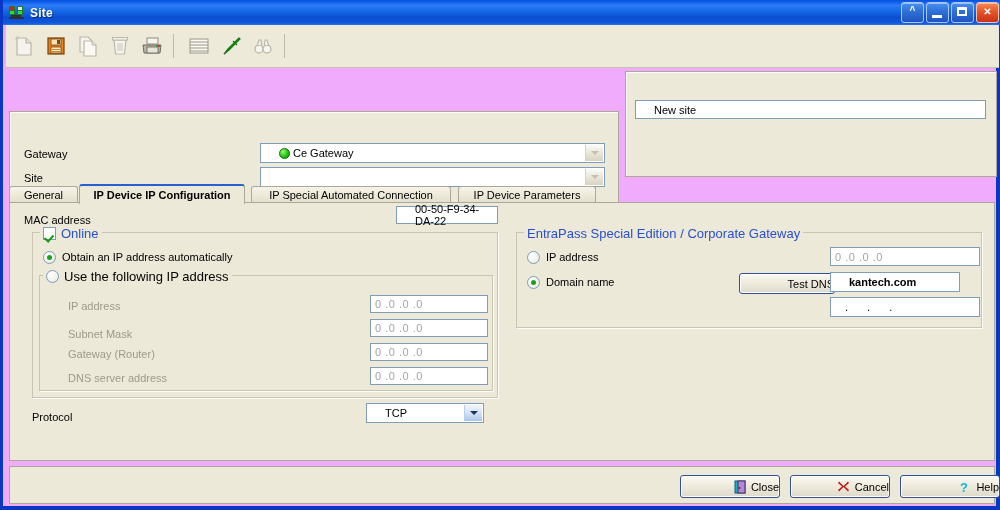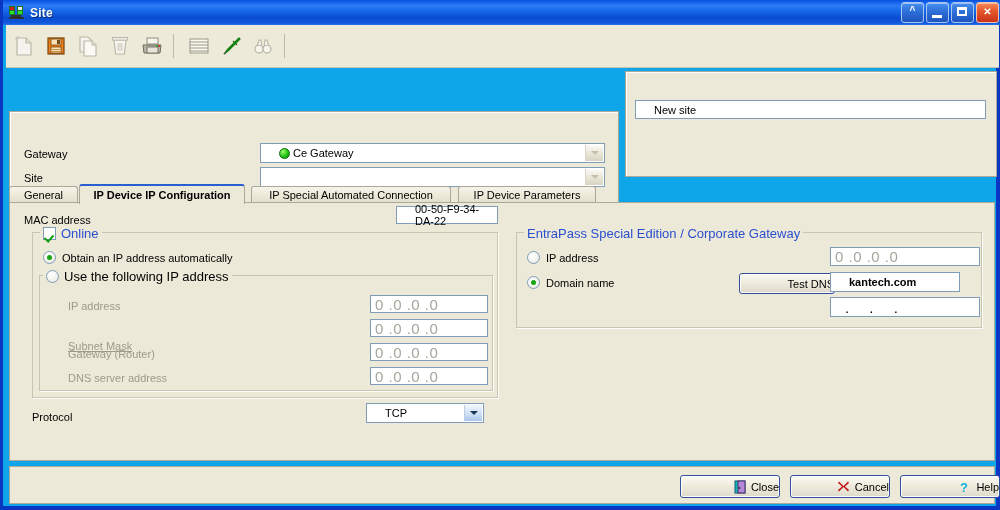--- a/index.html
+++ b/index.html
@@ -4,21 +4,21 @@
 <style>
   html,body{margin:0;padding:0;}
   body{
     width:1000px;height:510px;overflow:hidden;
     font-family:"Liberation Sans", sans-serif;
     font-size:11px;
     background:#0A36C4;
   }
   .window{
     position:absolute;left:0;top:0;width:1000px;height:510px;
-    background:#0ea5e9;
+    background:#f0abfc;
     box-sizing:border-box;
     border-left:3px solid #0A36C4;
     border-right:4px solid #0A36C4;
     border-bottom:4px solid #0A36C4;
   }
   
   .titlebar{
     position:absolute;left:0;top:0;width:1000px;height:25px;
     background:linear-gradient(to bottom,#0A4FD6 0%,#1060EE 8%,#2C7BF5 22%,#1567E8 45%,#0A4DD0 70%,#1058DC 92%,#2A74EE 100%);
     display:flex;align-items:center;
@@ -152,25 +152,25 @@
     background:#17A513;
   }
   .check{
     width:13px;height:13px;background:#fff;border:1px solid #7F9DB9;
     box-sizing:border-box;position:relative;display:inline-block;flex:0 0 auto;
   }
   .check.on::after{
     content:"";position:absolute;left:2px;top:5px;width:4px;height:7px;
     border:solid #149B10;border-width:0 2px 2px 0;transform:rotate(42deg);
   }
-  .ctl-row{position:absolute;display:flex;align-items:center;gap:6px;font-size:11px;}
+  .ctl-row{position:absolute;display:flex;gap:6px;font-size:11px;}
   .dim{color:#9D9A8C;}
   .ipfield{
     position:absolute;background:#fff;border:1px solid #7F9DB9;box-sizing:border-box;
-    font-size:15px;display:flex;align-items:center;padding-left:4px;letter-spacing:0.5px;
+    font-size:11px;display:flex;align-items:center;padding-left:4px;letter-spacing:0.5px;
   }
   .ipfield.dimtext{color:#A8A59A;}
   .btn{
     position:absolute;box-sizing:border-box;
     background:linear-gradient(to bottom,#FBFAF4,#EFECDE 45%,#DEDACB);
     border:1px solid #33519B;border-radius:3px;
     display:flex;align-items:center;justify-content:flex-end;gap:5px;
     font-size:11px;color:#000;cursor:pointer;
     box-shadow:inset 0 0 0 1px #fff;
     margin-left:14px;
@@ -347,21 +347,21 @@
         <div class="group-title" style="left:3px;display:flex;align-items:center;gap:5px;">
           <span class="radio"></span>
           <span>Use the following IP address</span>
         </div>
 
         <div class="lbl dim" style="left:28px;top:24px;">IP address</div>
         <div class="ipfield dimtext" style="left:330px;top:19px;width:118px;height:18px;">
           <span>0  .0  .0  .0</span>
         </div>
 
-        <div class="lbl dim" style="left:28px;top:64px;text-decoration:underline;">Subnet Mask</div>
+        <div class="lbl dim" style="left:28px;top:52px;">Subnet Mask</div>
         <div class="ipfield dimtext" style="left:330px;top:43px;width:118px;height:18px;">
           <span>0  .0  .0  .0</span>
         </div>
 
         <div class="lbl dim" style="left:28px;top:72px;">Gateway (Router)</div>
         <div class="ipfield dimtext" style="left:330px;top:67px;width:118px;height:18px;">
           <span>0  .0  .0  .0</span>
         </div>
 
         <div class="lbl dim" style="left:28px;top:96px;">DNS server address</div>

